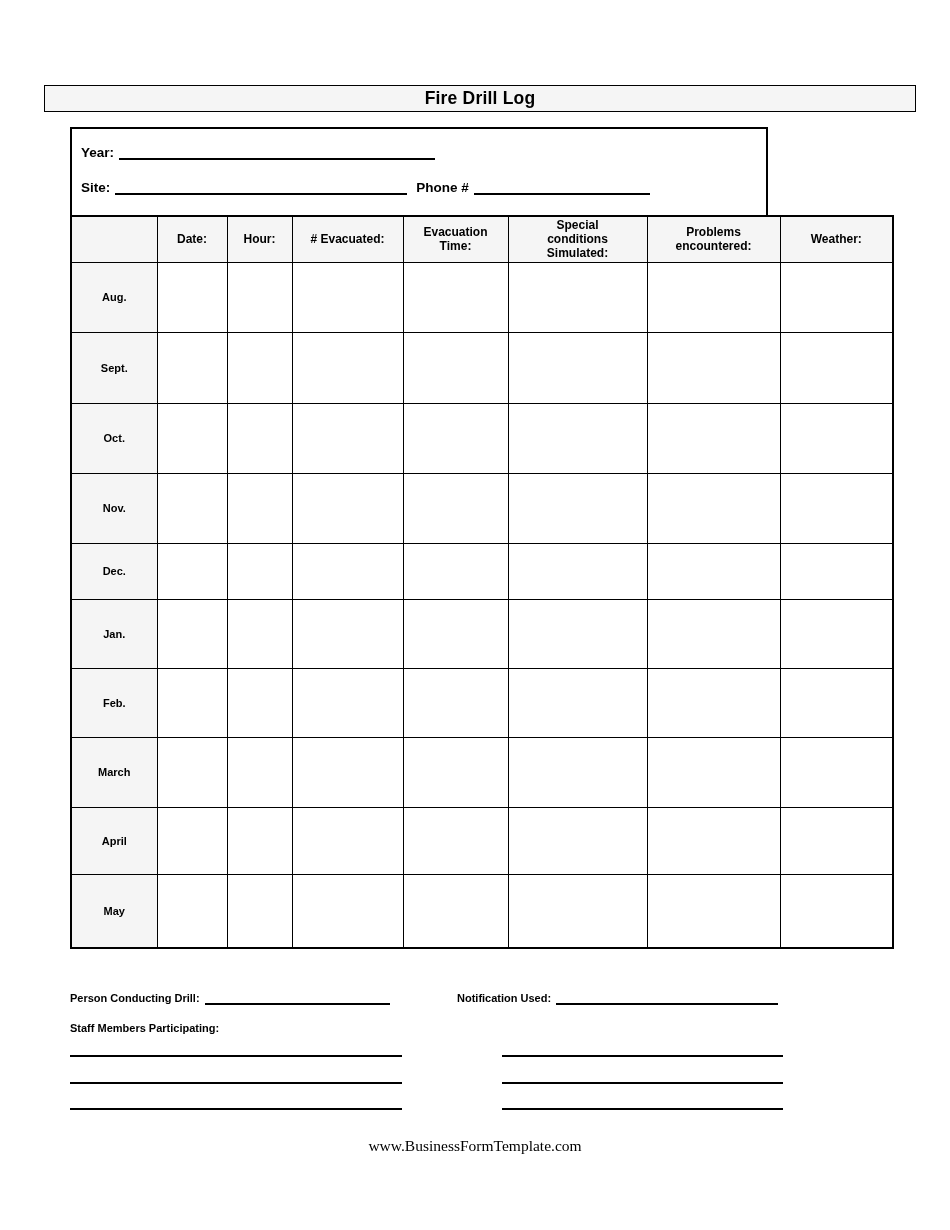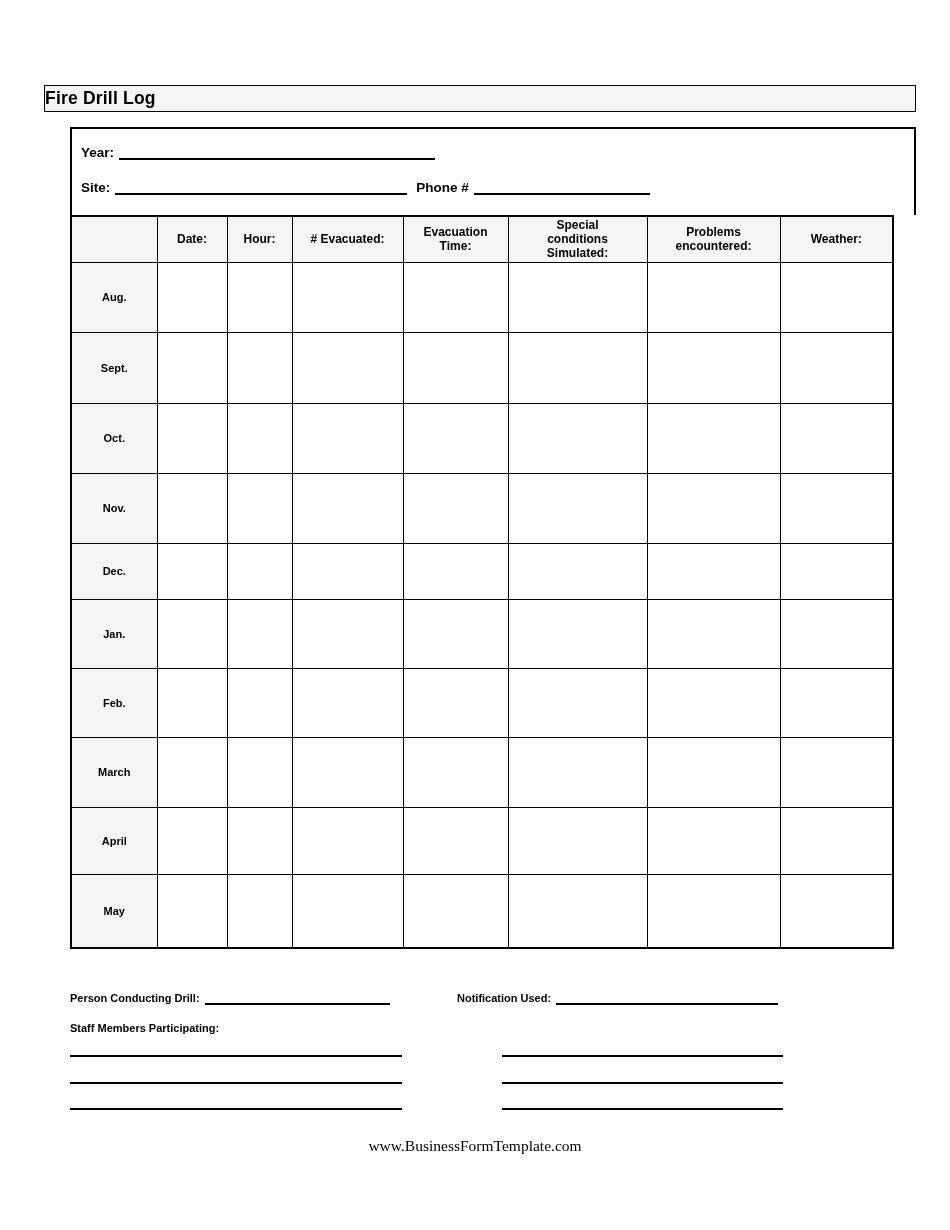--- a/index.html
+++ b/index.html
@@ -5,27 +5,27 @@
   html,body { margin:0; padding:0; background:#ffffff; }
   .page {
     position:relative; width:950px; height:1230px; background:#ffffff;
     font-family:"Liberation Sans", sans-serif; color:#000;
     overflow:hidden;
   }
   
   .title-box {
     position:absolute; left:44px; top:85px; width:872px; height:27px;
     background:#f5f5f5; border:1.5px solid #000; box-sizing:border-box;
-    display:flex; align-items:center; 
+    display:flex; align-items:center; justify-content:center;
   }
   .title-box span { font-weight:bold; font-size:17.5px; letter-spacing:0.2px; }
 
   
   .info-box {
-    position:absolute; left:70px; top:127px; width:846px; height:88px;
+    position:absolute; left:70px; top:127px; width:698px; height:88px;
     border:2px solid #000; border-bottom:none; box-sizing:border-box;
   }
   .info-row { position:absolute; left:9px; font-weight:bold; font-size:13.5px; white-space:nowrap; }
   .year-row { top:13px; }
   .site-row { top:48px; }
   .lbl { font-weight:bold; }
   .phone-lbl { margin-left:9px; }
   .uline {
     display:inline-block; height:13px; border-bottom:2.2px solid #000;
     position:relative; top:3px; margin-left:5px;

